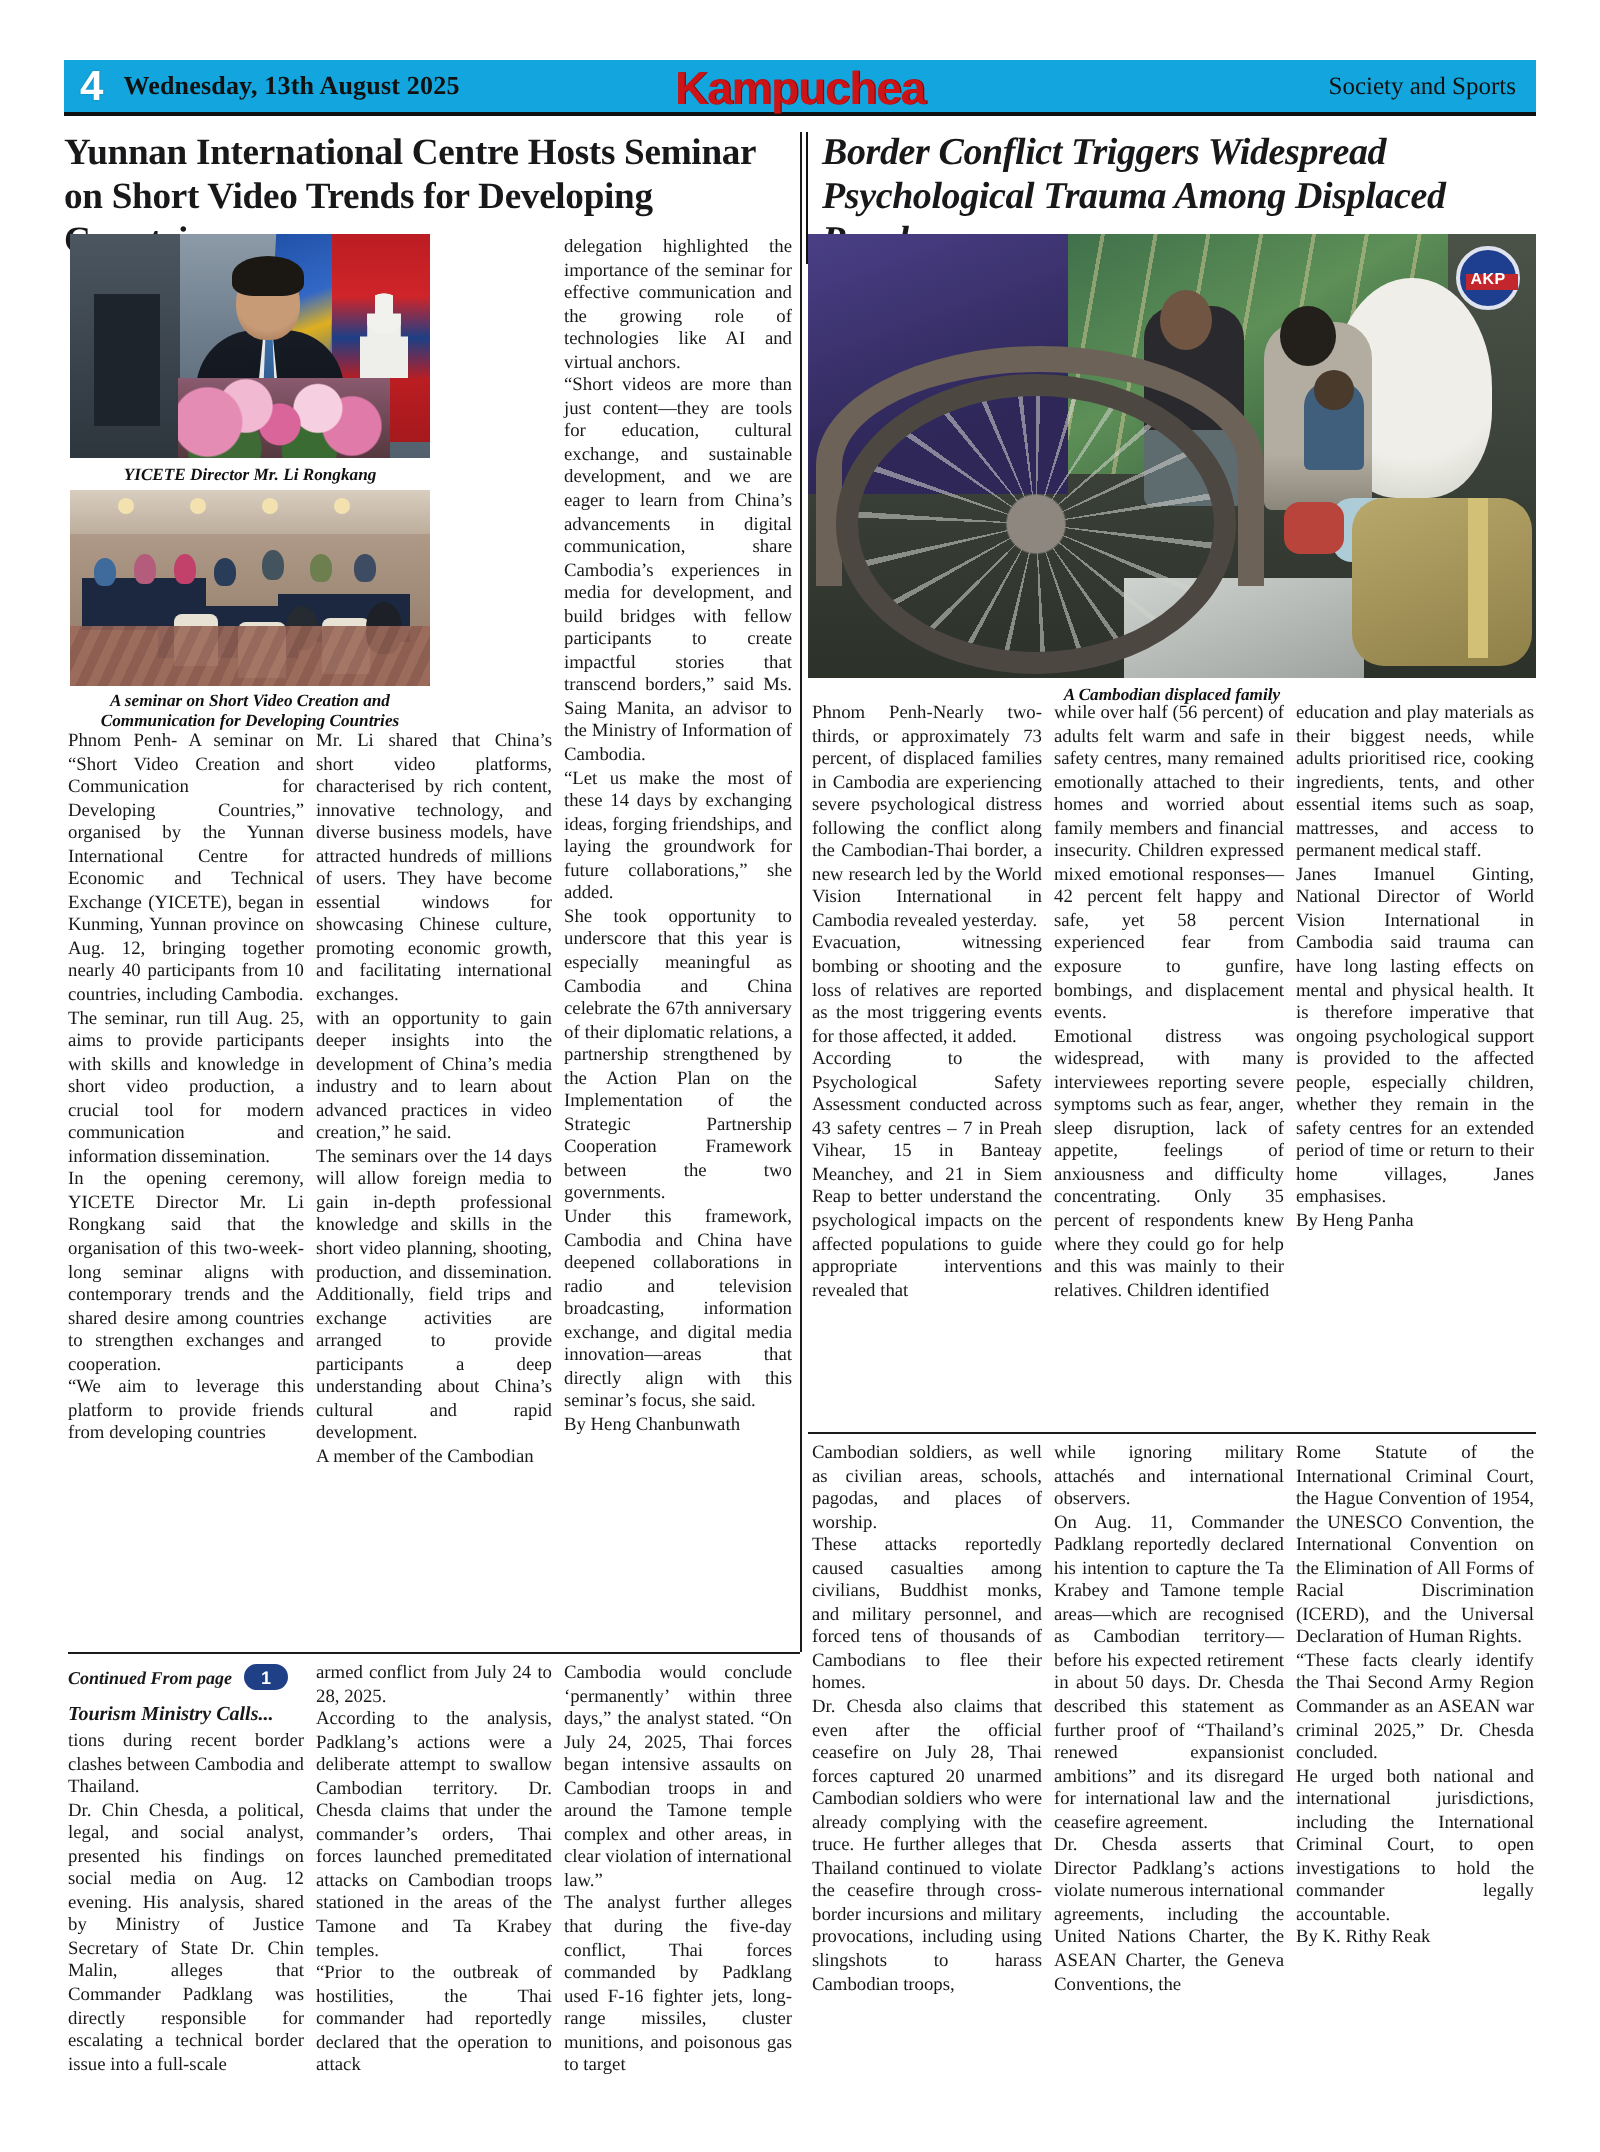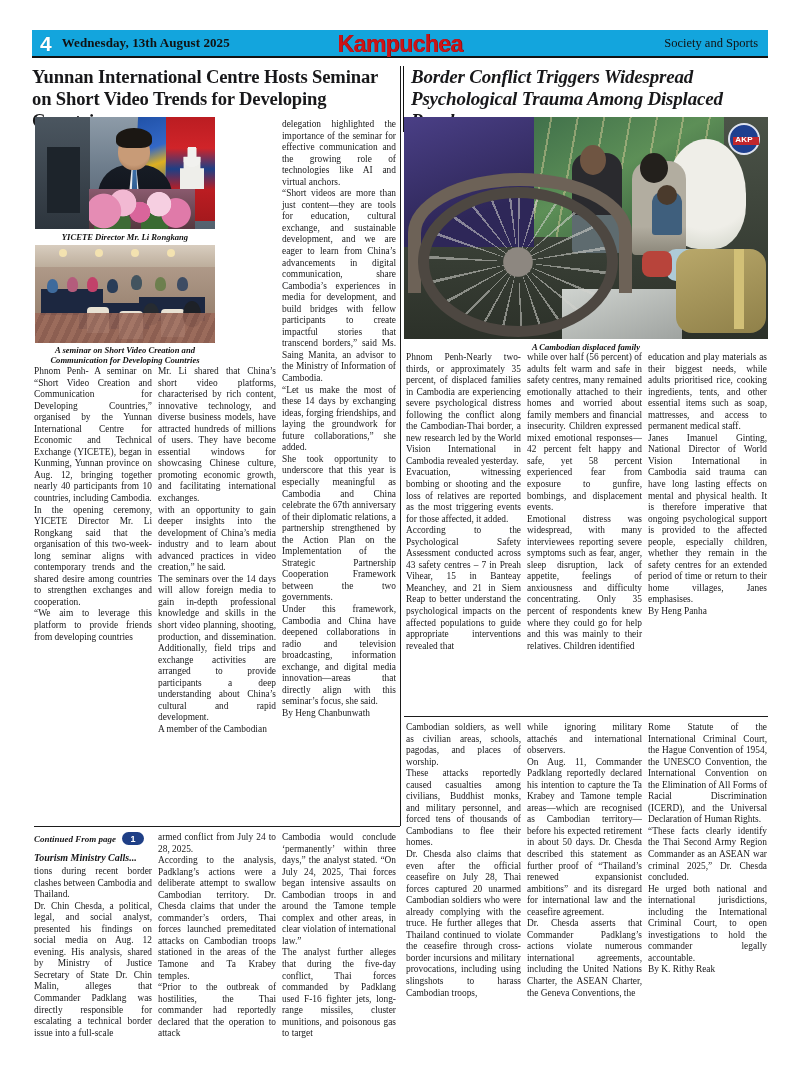--- a/index.html
+++ b/index.html
@@ -432,40 +432,41 @@
       <div class="akp-band"></div>
       <span>AKP</span>
     </div>
   </div>
   <div class="caption" id="caption-family">A Cambodian displaced family</div>
 
   <div class="vrule" style="left:400px; top:66px; height:760px;"></div>
 
   <div class="col" id="l-col1" style="left:34px; top:366px; width:118px; height:455px;">
       <p>Phnom Penh- A seminar on “Short Video Creation and Communication for Developing Countries,” organised by the Yunnan International Centre for Economic and Technical Exchange (YICETE), began in Kunming, Yunnan province on Aug. 12, bringing together nearly 40 participants from 10 countries, including Cambodia.</p>
+      <p>The seminar, run till Aug. 25, aims to provide participants with skills and knowledge in short video production, a crucial tool for modern communication and information dissemination.</p>
       <p>In the opening ceremony, YICETE Director Mr. Li Rongkang said that the organisation of this two-week-long seminar aligns with contemporary trends and the shared desire among countries to strengthen exchanges and cooperation.</p>
       <p>“We aim to leverage this platform to provide friends from developing countries</p>
     </div>
   <div class="col" id="l-col2" style="left:158px; top:366px; width:118px; height:455px;">
       <p>Mr. Li shared that China’s short video platforms, characterised by rich content, innovative technology, and diverse business models, have attracted hundreds of millions of users. They have become essential windows for showcasing Chinese culture, promoting economic growth, and facilitating international exchanges.</p>
       <p>with an opportunity to gain deeper insights into the development of China’s media industry and to learn about advanced practices in video creation,” he said.</p>
       <p>The seminars over the 14 days will allow foreign media to gain in-depth professional knowledge and skills in the short video planning, shooting, production, and dissemination. Additionally, field trips and exchange activities are arranged to provide participants a deep understanding about China’s cultural and rapid development.</p>
       <p>A member of the Cambodian</p>
     </div>
   <div class="col" id="l-col3" style="left:282px; top:119px; width:114px; height:702px;">
       <p>delegation highlighted the importance of the seminar for effective communication and the growing role of technologies like AI and virtual anchors.</p>
       <p>“Short videos are more than just content—they are tools for education, cultural exchange, and sustainable development, and we are eager to learn from China’s advancements in digital communication, share Cambodia’s experiences in media for development, and build bridges with fellow participants to create impactful stories that transcend borders,” said Ms. Saing Manita, an advisor to the Ministry of Information of Cambodia.</p>
       <p>“Let us make the most of these 14 days by exchanging ideas, forging friendships, and laying the groundwork for future collaborations,” she added.</p>
       <p>She took opportunity to underscore that this year is especially meaningful as Cambodia and China celebrate the 67th anniversary of their diplomatic relations, a partnership strengthened by the Action Plan on the Implementation of the Strategic Partnership Cooperation Framework between the two governments.</p>
       <p>Under this framework, Cambodia and China have deepened collaborations in radio and television broadcasting, information exchange, and digital media innovation—areas that directly align with this seminar’s focus, she said.</p>
       <p class="byline">By Heng Chanbunwath</p>
     </div>
 
   <div class="col" id="r-col1" style="left:406px; top:352px; width:115px; height:360px;">
-      <p>Phnom Penh-Nearly two-thirds, or approximately 35 percent, of displaced families in Cambodia are experiencing severe psychological distress following the conflict along the Cambodian-Thai border, a new research led by the World Vision International in Cambodia revealed yesterday.</p>
+      <p>Phnom Penh-Nearly two-thirds, or approximately 73 percent, of displaced families in Cambodia are experiencing severe psychological distress following the conflict along the Cambodian-Thai border, a new research led by the World Vision International in Cambodia revealed yesterday.</p>
       <p>Evacuation, witnessing bombing or shooting and the loss of relatives are reported as the most triggering events for those affected, it added.</p>
       <p>According to the Psychological Safety Assessment conducted across 43 safety centres – 7 in Preah Vihear, 15 in Banteay Meanchey, and 21 in Siem Reap to better understand the psychological impacts on the affected populations to guide appropriate interventions revealed that</p>
     </div>
   <div class="col" id="r-col2" style="left:527px; top:352px; width:115px; height:360px;">
       <p>while over half (56 percent) of adults felt warm and safe in safety centres, many remained emotionally attached to their homes and worried about family members and financial insecurity. Children expressed mixed emotional responses—42 percent felt happy and safe, yet 58 percent experienced fear from exposure to gunfire, bombings, and displacement events.</p>
       <p>Emotional distress was widespread, with many interviewees reporting severe symptoms such as fear, anger, sleep disruption, lack of appetite, feelings of anxiousness and difficulty concentrating. Only 35 percent of respondents knew where they could go for help and this was mainly to their relatives. Children identified</p>
     </div>
   <div class="col" id="r-col3" style="left:648px; top:352px; width:119px; height:360px;">
       <p>education and play materials as their biggest needs, while adults prioritised rice, cooking ingredients, tents, and other essential items such as soap, mattresses, and access to permanent medical staff.</p>
       <p>Janes Imanuel Ginting, National Director of World Vision International in Cambodia said trauma can have long lasting effects on mental and physical health. It is therefore imperative that ongoing psychological support is provided to the affected people, especially children, whether they remain in the safety centres for an extended period of time or return to their home villages, Janes emphasises.</p>
@@ -495,21 +496,21 @@
       <p>The analyst further alleges that during the five-day conflict, Thai forces commanded by Padklang used F-16 fighter jets, long-range missiles, cluster munitions, and poisonous gas to target</p>
     </div>
   <div class="col" id="c-col4" style="left:406px; top:722px; width:115px; height:344px;">
       <p>Cambodian soldiers, as well as civilian areas, schools, pagodas, and places of worship.</p>
       <p>These attacks reportedly caused casualties among civilians, Buddhist monks, and military personnel, and forced tens of thousands of Cambodians to flee their homes.</p>
       <p>Dr. Chesda also claims that even after the official ceasefire on July 28, Thai forces captured 20 unarmed Cambodian soldiers who were already complying with the truce. He further alleges that Thailand continued to violate the ceasefire through cross-border incursions and military provocations, including using slingshots to harass Cambodian troops,</p>
     </div>
   <div class="col" id="c-col5" style="left:527px; top:722px; width:115px; height:344px;">
       <p>while ignoring military attachés and international observers.</p>
       <p>On Aug. 11, Commander Padklang reportedly declared his intention to capture the Ta Krabey and Tamone temple areas—which are recognised as Cambodian territory—before his expected retirement in about 50 days. Dr. Chesda described this statement as further proof of “Thailand’s renewed expansionist ambitions” and its disregard for international law and the ceasefire agreement.</p>
-      <p>Dr. Chesda asserts that Commander Padklang’s actions violate numerous international agreements, including the United Nations Charter, the ASEAN Charter, the Geneva Conventions, the</p>
+      <p>Dr. Chesda asserts that Director Padklang’s actions violate numerous international agreements, including the United Nations Charter, the ASEAN Charter, the Geneva Conventions, the</p>
     </div>
   <div class="col" id="c-col6" style="left:648px; top:722px; width:119px; height:344px;">
       <p>Rome Statute of the International Criminal Court, the Hague Convention of 1954, the UNESCO Convention, the International Convention on the Elimination of All Forms of Racial Discrimination (ICERD), and the Universal Declaration of Human Rights.</p>
       <p>“These facts clearly identify the Thai Second Army Region Commander as an ASEAN war criminal 2025,” Dr. Chesda concluded.</p>
       <p>He urged both national and international jurisdictions, including the International Criminal Court, to open investigations to hold the commander legally accountable.</p>
       <p class="byline">By K. Rithy Reak</p>
     </div>
 
 </div>
 

